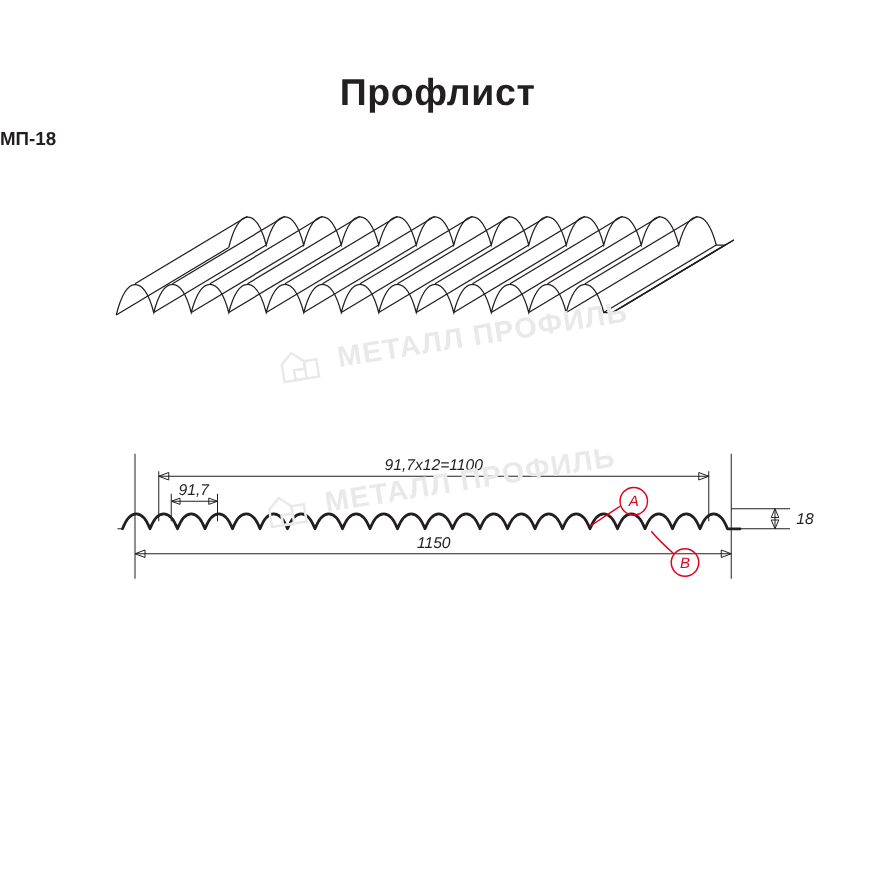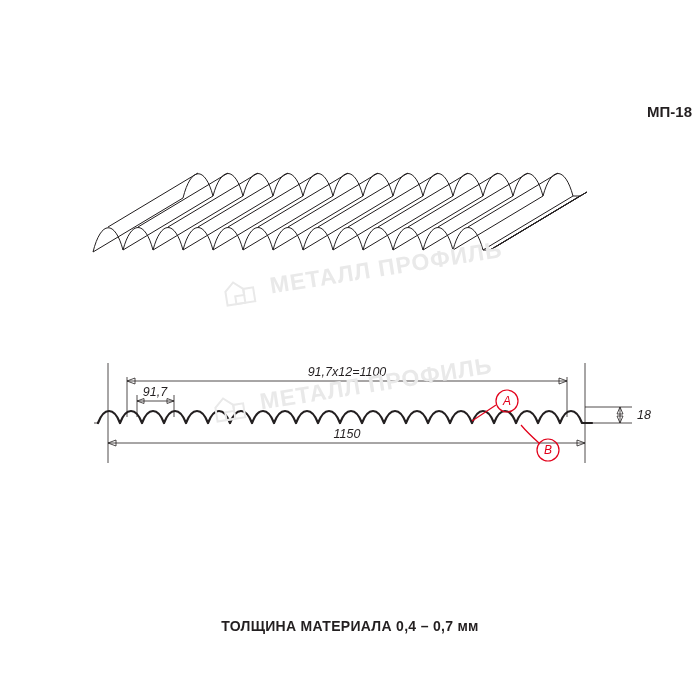--- a/index.html
+++ b/index.html
@@ -31,21 +31,21 @@
     text-align: center;
     font-size: 30px;
     font-weight: bold;
     letter-spacing: 0.5px;
   }
   .subtitle {
     position: absolute;
     left: 0;
     top: 103px;
     width: 692px;
-    text-align: right;
+    text-align: left;
     font-size: 15px;
     font-weight: bold;
   }
 
   
   .footer-note {
     position: absolute;
     left: 0;
     top: 618px;
     width: 700px;
@@ -99,20 +99,21 @@
     margin-right: 9px;
   }
   .wm-1 { left: 222px; top: 258px; transform: rotate(-9deg); }
   .wm-2 { left: 212px; top: 374px; transform: rotate(-9deg); }
 </style>
 </head>
 <body>
 
 <div class="page">
 
+  <div class="title">Профлист</div>
   <div class="subtitle">МП-18</div>
 
   <div class="iso-wrap">
     <svg width="590" height="145" viewBox="0 0 590 145">
 
       <path class="ln" d="M33,102
         C41,70 55,70 63,100
         C71,70 85,70 93,100
         C101,70 115,70 123,100
         C131,70 145,70 153,100
@@ -257,15 +258,14 @@
 
   <div class="wm wm-2">
     <span class="mark">
       <svg width="38" height="26" viewBox="0 0 38 26">
         <path d="M2,24 L2,10 L11,2 L20,10 L20,24 Z" fill="none" stroke="#e9e9e9" stroke-width="2"></path>
         <path d="M11,24 L11,16 L20,16 L20,10 L30,10 L30,24 Z" fill="none" stroke="#e9e9e9" stroke-width="2"></path>
       </svg>
     </span><span>МЕТАЛЛ ПРОФИЛЬ</span>
   </div>
 
-  <div class="footer-note">ТОЛЩИНА МАТЕРИАЛА 0,4 – 0,7 мм</div>
 
 </div>
 
 </body></html>

